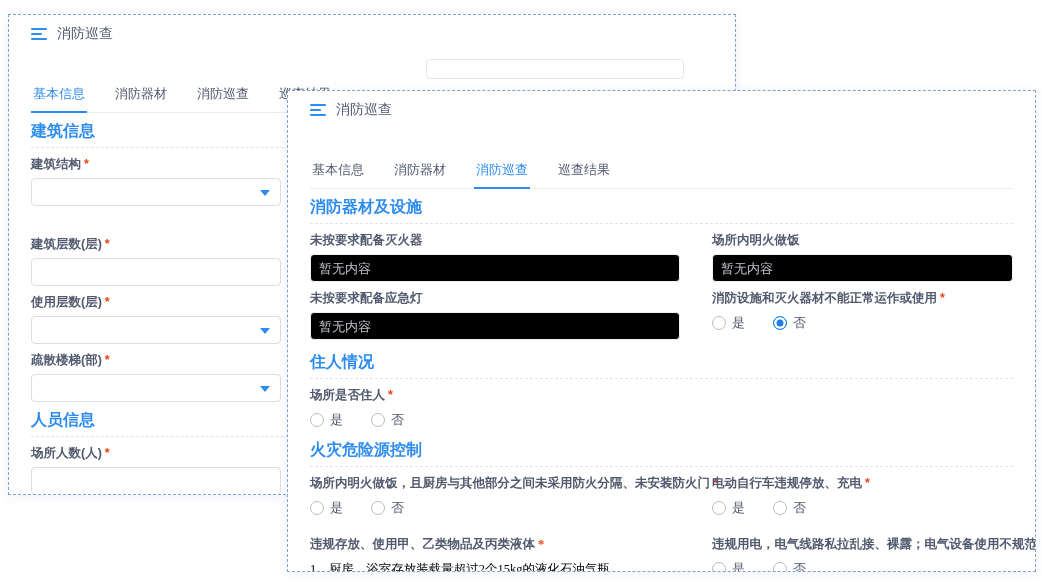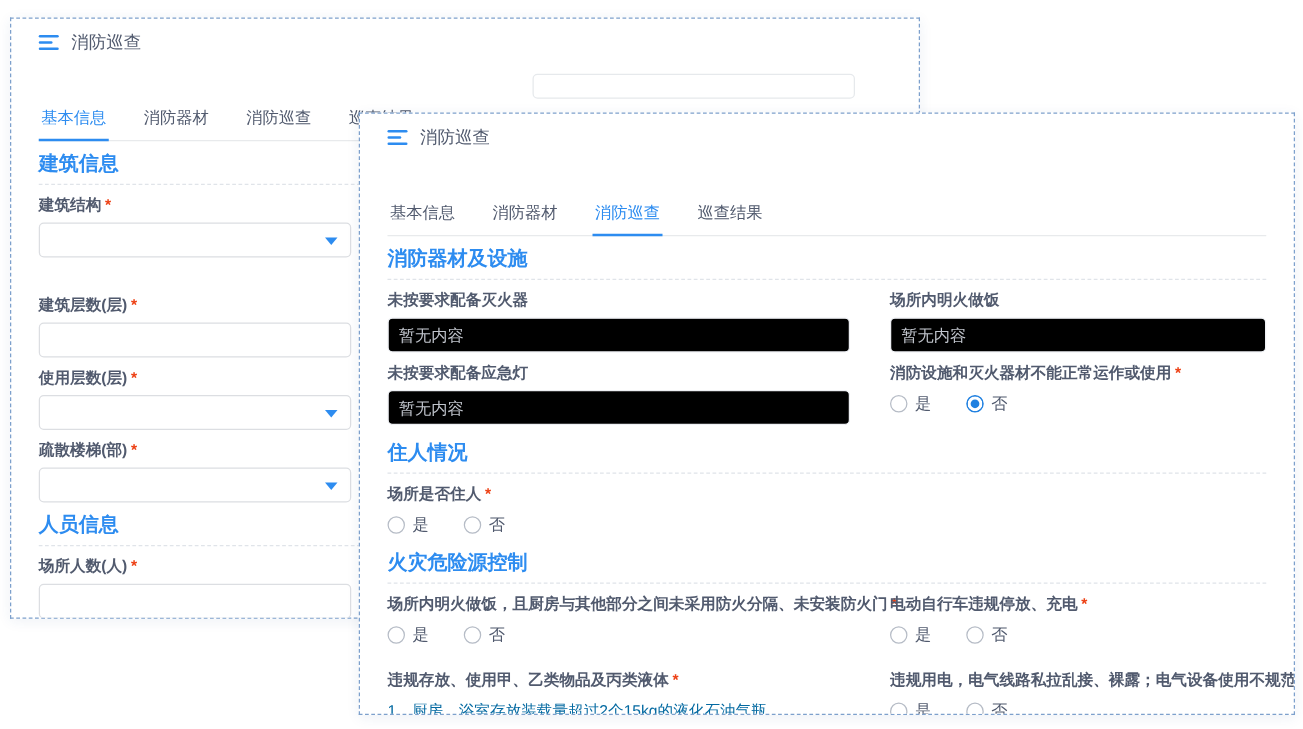--- a/index.html
+++ b/index.html
@@ -44,21 +44,21 @@
 
   .grid { display:grid; grid-template-columns:388px 1fr; column-gap:14px; }
   .cell .ctrl { width:370px; }
   .cell-r .ctrl { width:100%; }
 
   .radios { display:flex; align-items:center; gap:28px; margin-top:8px; height:16px; }
   .r-opt { display:flex; align-items:center; gap:6px; font-size:13px; color:#515a6e; cursor:pointer; }
   .rdot { width:14px; height:14px; border:1px solid #b6bcc6; border-radius:50%; background:#fff; }
   .rdot.on { border-color:#2080e0; background:#2080e0; box-shadow:inset 0 0 0 2.5px #fff; }
 
-  .note-link { margin-top:8px; font-size:12.5px; color:#0369a1; cursor:pointer; white-space:nowrap; }
+  .note-link { margin-top:8px; font-size:12.5px; color:#000000; cursor:pointer; white-space:nowrap; }
 
   .foot-div { margin-top:10px; border-top:1px dashed #e0e4e9; }
   .btn-row { display:flex; gap:10px; margin:8px 0 0 12px; }
   .btn { width:88px; height:28px; background:#3da0f0; color:#fff; font-size:13px;
          border:none; border-radius:4px; display:flex; align-items:center; justify-content:center;
          cursor:pointer; }
 
   .sliver-input { position:absolute; left:417px; top:44px; width:258px; height:20px;
                   background:#fff; border:1px solid #e6e9ec; border-radius:4px; z-index:2; }
 </style>
@@ -217,21 +217,21 @@
             <span class="r-opt">
                 <span class="rdot"></span>
                 <span>是</span>
               </span>
             <span class="r-opt">
                 <span class="rdot"></span>
                 <span>否</span>
               </span>
           </div>
         </div>
-        <div class="cell" style="margin-top:12px;">
+        <div class="cell" style="margin-top:12px;font-family:Liberation Serif, serif;">
           <div class="f-label"><span>违规存放、使用甲、乙类物品及丙类液体</span><span class="req">*</span></div>
           <div class="note-link">1、厨房、浴室存放装载量超过2个15kg的液化石油气瓶</div>
         </div>
         <div class="cell-r" style="margin-top:12px;font-family:Liberation Mono, monospace;">
           <div class="f-label"><span>违规用电，电气线路私拉乱接、裸露；电气设备使用不规范</span></div>
           <div class="radios">
             <span class="r-opt">
                 <span class="rdot"></span>
                 <span>是</span>
               </span>

